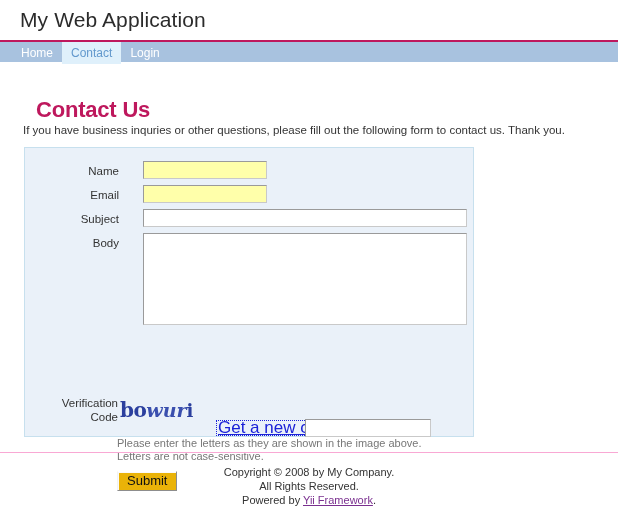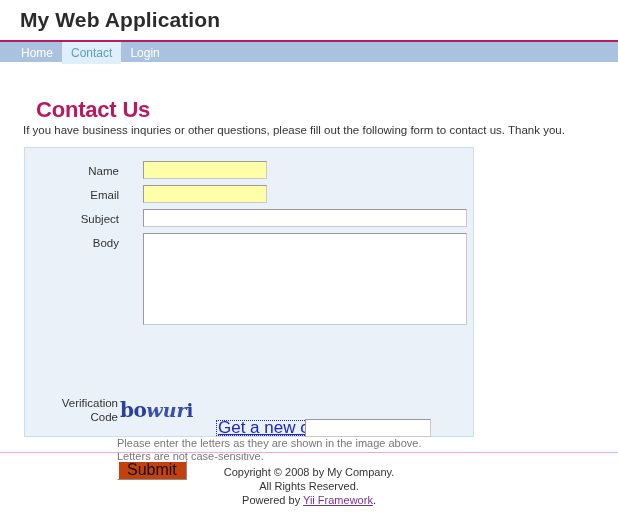--- a/index.html
+++ b/index.html
@@ -20,21 +20,21 @@
   
   #header {
     height: 38px;
     background: #ffffff;
   }
   #logo {
     position: absolute;
     left: 20px;
     top: 8px;
     font-size: 21px;
-    font-weight: bold;
+    font-weight: normal;
     color: #2b2b2b;
     letter-spacing: 0.1px;
     white-space: nowrap;
   }
 
   
   #mainmenu {
     position: absolute;
     left: 0;
     top: 40px;
@@ -190,26 +190,26 @@
     top: 375px;
     font-size: 11px;
     color: #777777;
     line-height: 13px;
     white-space: nowrap;
   }
 
   input.submit {
     position: absolute;
     left: 117px;
-    top: 398px;
-    font-family: "Liberation Sans", sans-serif;
-    font-size: 16px;
+    top: 409px;
+    font-family: "Liberation Sans", sans-serif;
+    font-size: 13px;
     color: #111;
     padding: 2px 9px;
-    background: #c2410c;
+    background: #eab308;
     border: 1px solid #8d8d8d;
     border-top-color: #ffffff;
     border-left-color: #f2f2f2;
     box-shadow: inset 1px 1px 0 #fafafa;
     line-height: 14px;
     cursor: pointer;
   }
 
   
   #footer {

